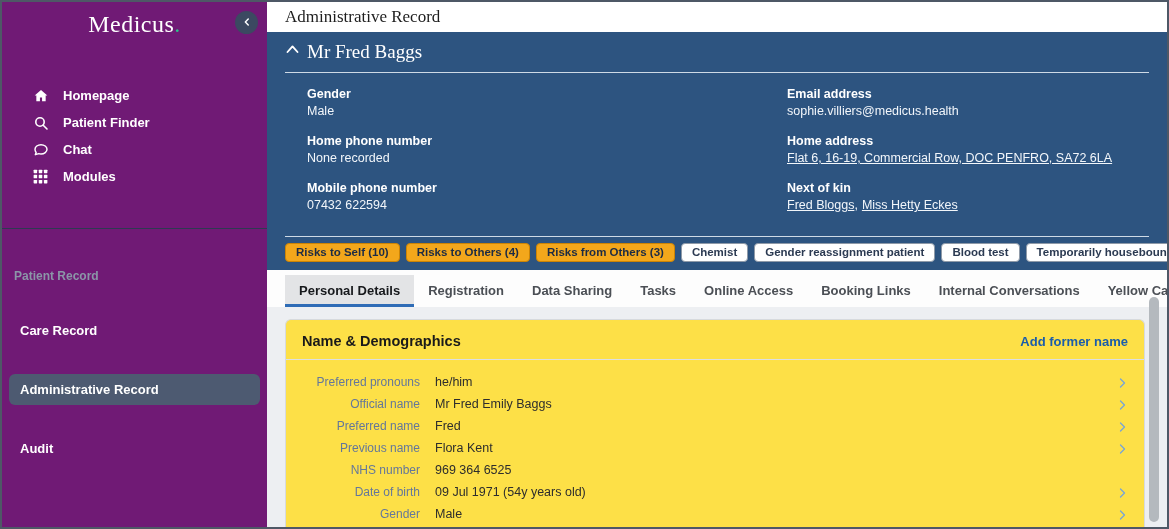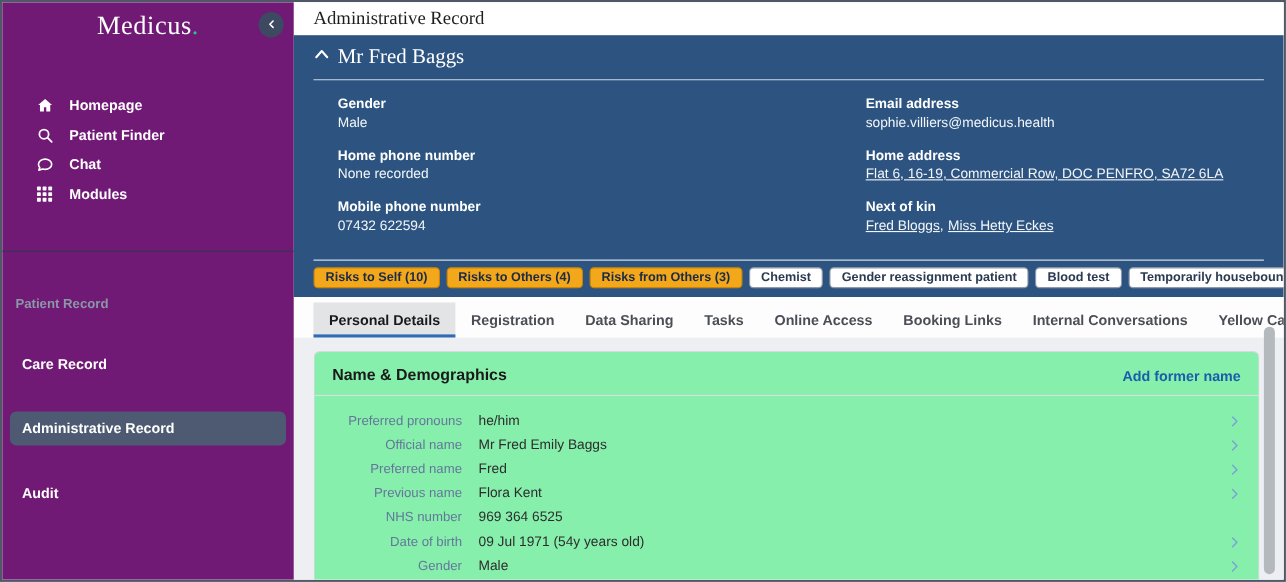--- a/index.html
+++ b/index.html
@@ -63,21 +63,21 @@
   
   .tabs-bar { background:#fdfdfd; display:flex; padding:5px 0 0 18px; }
   .tab {
     font-size:13px; font-weight:bold; color:#4b4f55; padding:8px 14px 6px;
     border-bottom:3px solid transparent; cursor:pointer; white-space:nowrap;
   }
   .tab.active { background:#e3e4e6; color:#17191c; border-bottom-color:#2f6cb6; }
   
   .content { flex:1; background:#edeff2; padding:12px 22px 0 18px; overflow:hidden; }
   .card {
-    background:#86efac; border:1px solid #d7dadd; border-bottom:none;
+    background:#fde047; border:1px solid #d7dadd; border-bottom:none;
     border-radius:6px 6px 0 0; height:100%; padding:13px 16px 0;
   }
   .card-header { display:flex; justify-content:space-between; align-items:center; }
   .card-title { font-size:14.5px; font-weight:bold; color:#1a1a1a; }
   .card-action { font-size:13px; font-weight:bold; color:#1a5dab; cursor:pointer; }
   .card-hr { border:none; border-top:1px solid #dcdfe2; margin:10px -16px 7px; }
   .drow { display:flex; align-items:flex-end; height:22px; }
   .dlabel {
     width:118px; text-align:right; font-size:12px; color:#64779a; flex-shrink:0;
   }

